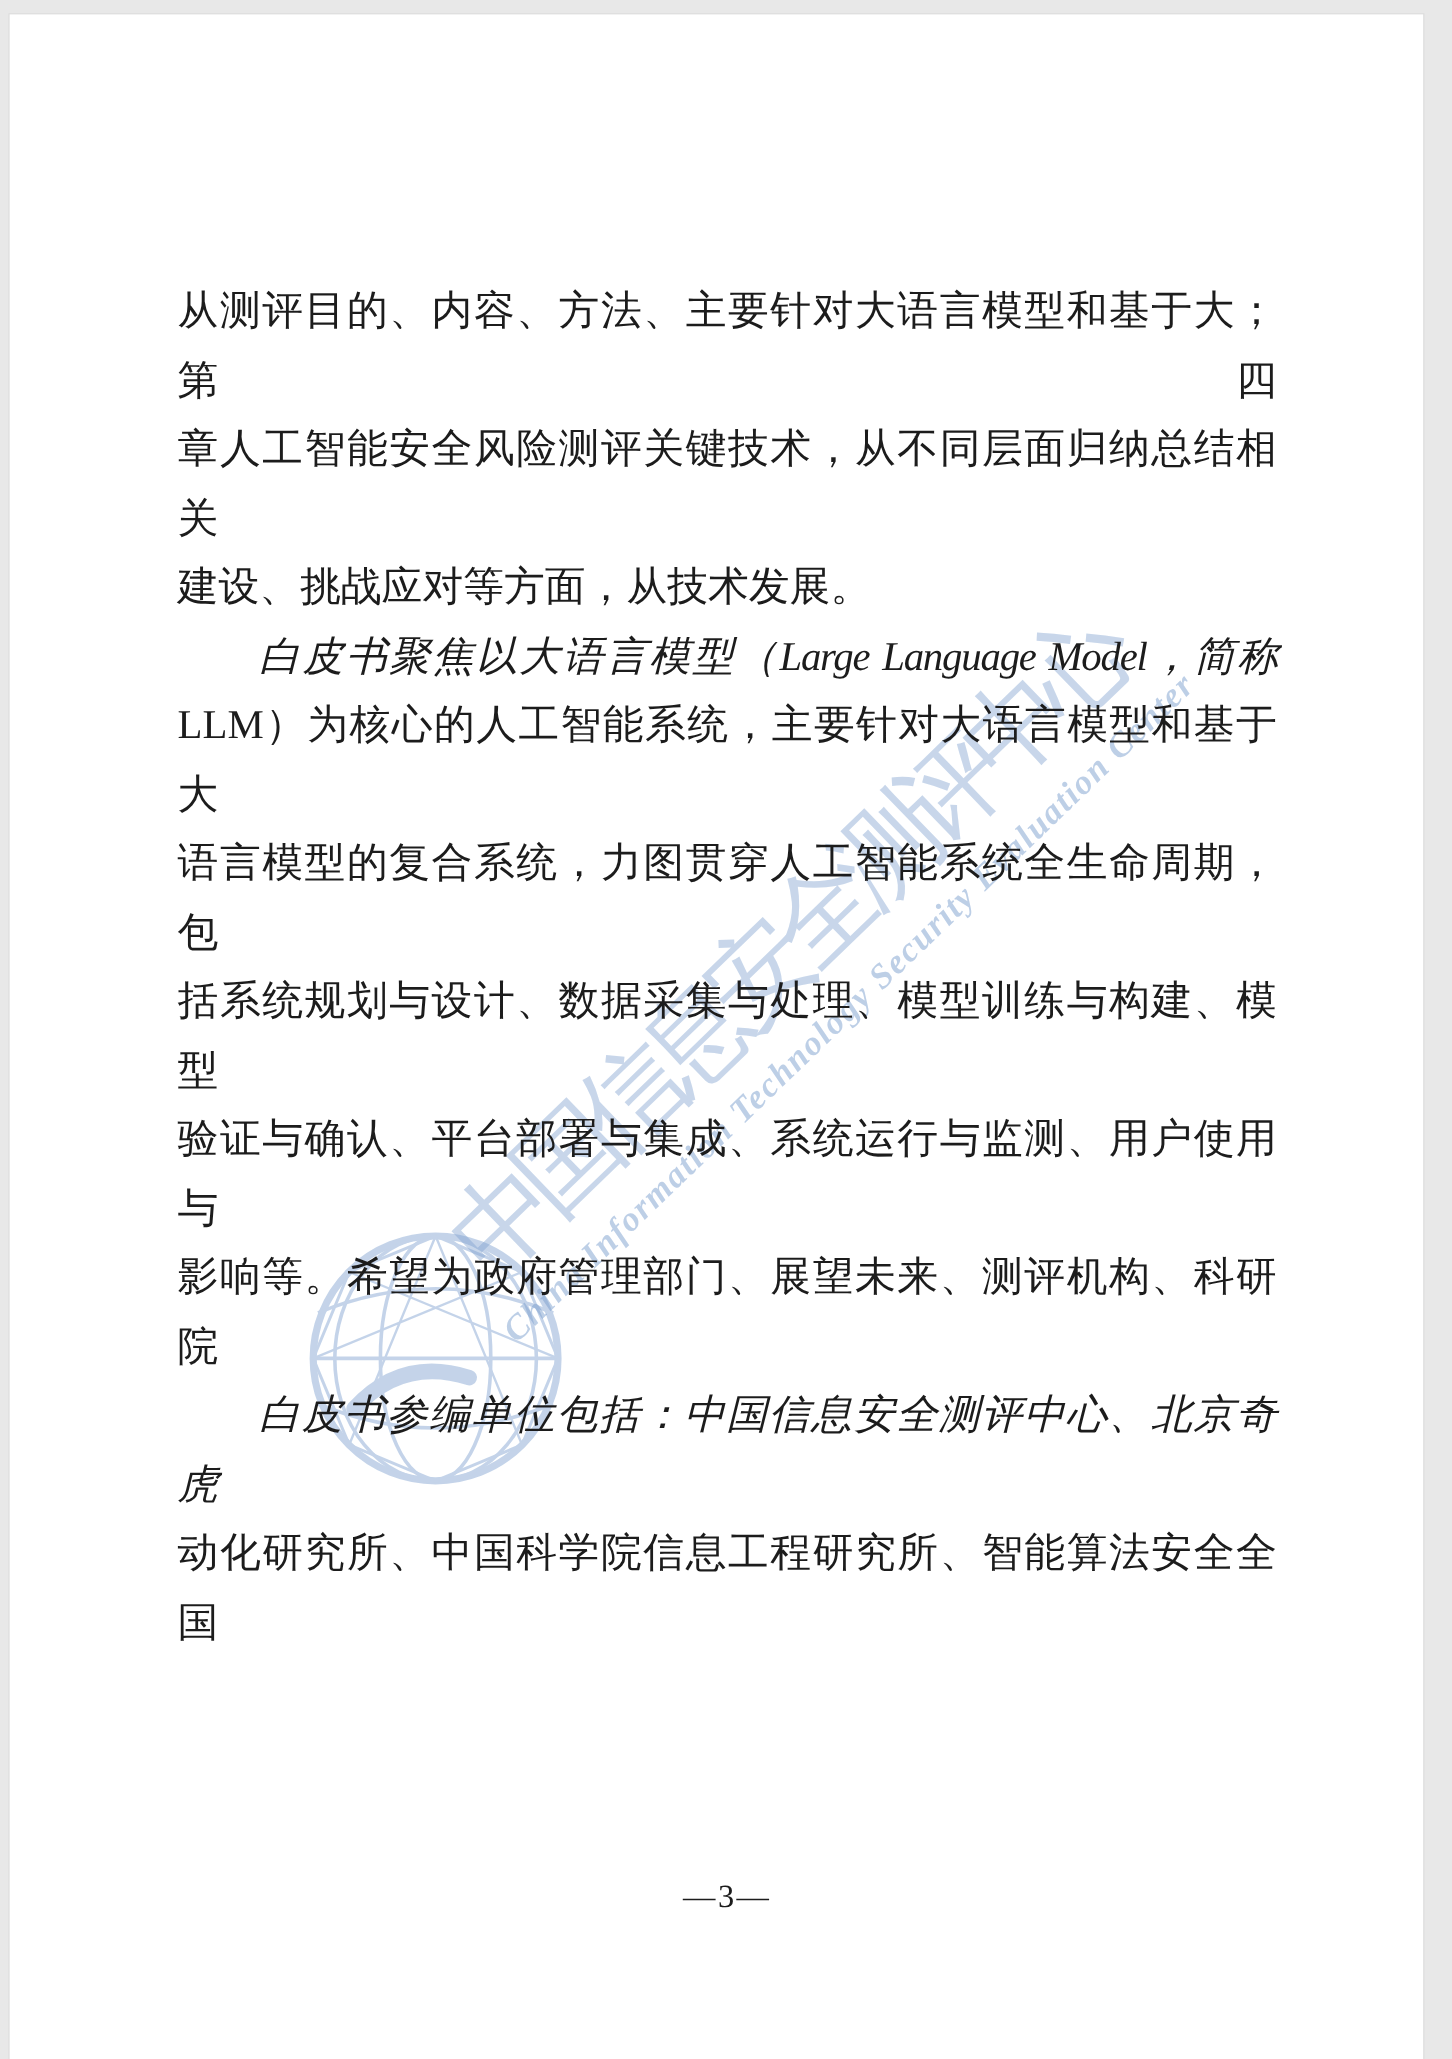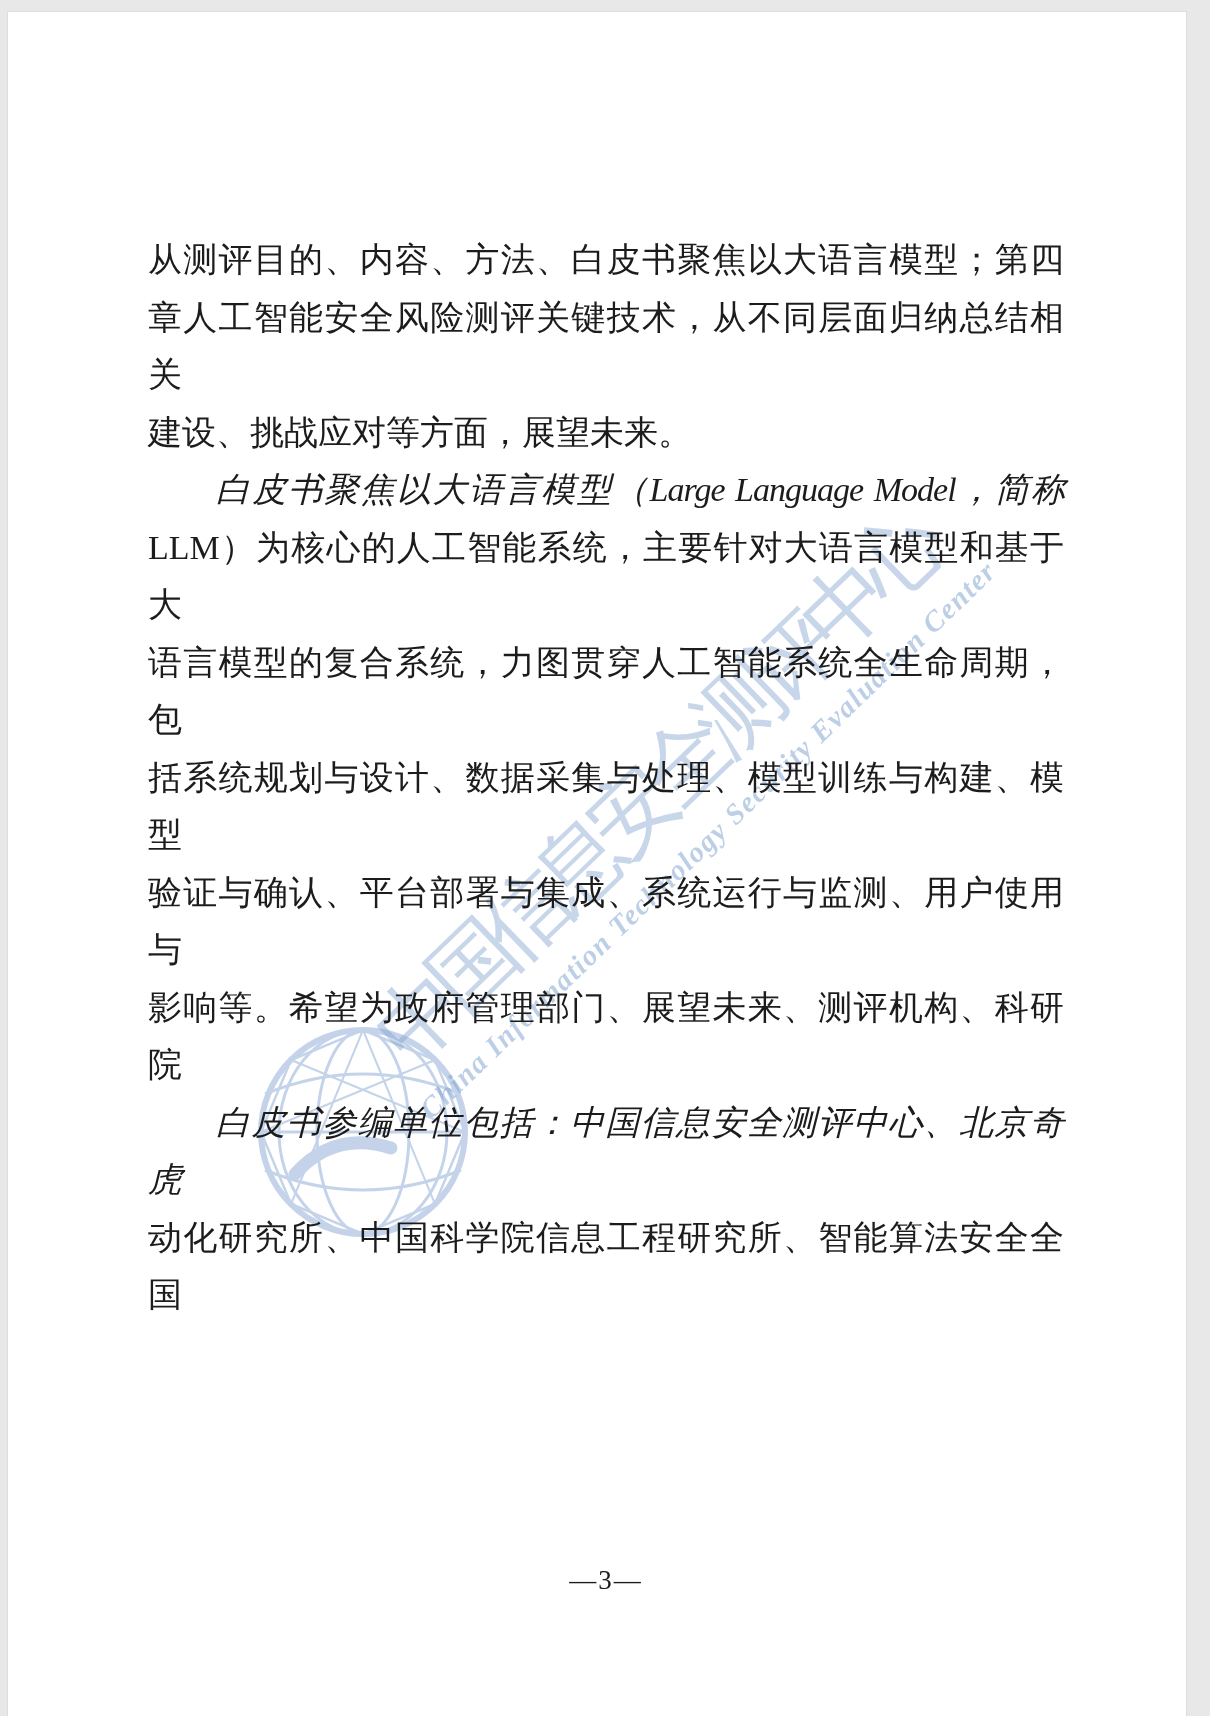--- a/index.html
+++ b/index.html
@@ -64,23 +64,23 @@
       <path d="M18 120 H222" stroke-width="3"></path>
       <path d="M120 18 L192 48 L222 120 L192 192 L120 222 L48 192 L18 120 L48 48 Z" stroke-width="2.5"></path>
       <path d="M120 18 L48 192 M120 18 L192 192 M48 48 L222 120 M192 48 L18 120" stroke-width="2"></path>
       <path d="M52 162 Q92 118 148 136" stroke-width="13" stroke-linecap="round"></path>
     </svg>
     <div class="wm-cn">中国信息安全测评中心</div>
     <div class="wm-en">China Information Technology Security Evaluation Center</div>
   </div>
 
   <div class="content" id="text-block">
-      <div class="line">从测评目的、内容、方法、白皮书聚焦以大语言模型；第四</div>
+      <div class="line">从测评目的、内容、方法、主要针对大语言模型和基于大；第四</div>
       <div class="line">章人工智能安全风险测评关键技术，从不同层面归纳总结相关</div>
-      <div class="line end">建设、挑战应对等方面，展望未来。</div>
+      <div class="line end">建设、挑战应对等方面，从技术发展。</div>
       <div class="line indent" style="letter-spacing: -1px;">白皮书聚焦以大语言模型（Large Language Model，简称</div>
       <div class="line">LLM）为核心的人工智能系统，主要针对大语言模型和基于大</div>
       <div class="line">语言模型的复合系统，力图贯穿人工智能系统全生命周期，包</div>
       <div class="line">括系统规划与设计、数据采集与处理、模型训练与构建、模型</div>
       <div class="line">验证与确认、平台部署与集成、系统运行与监测、用户使用与</div>
       <div class="line">影响等。希望为政府管理部门、展望未来、测评机构、科研院</div>
       <div class="line indent">白皮书参编单位包括：中国信息安全测评中心、北京奇虎</div>
       <div class="line">动化研究所、中国科学院信息工程研究所、智能算法安全全国</div>
     </div>
 

